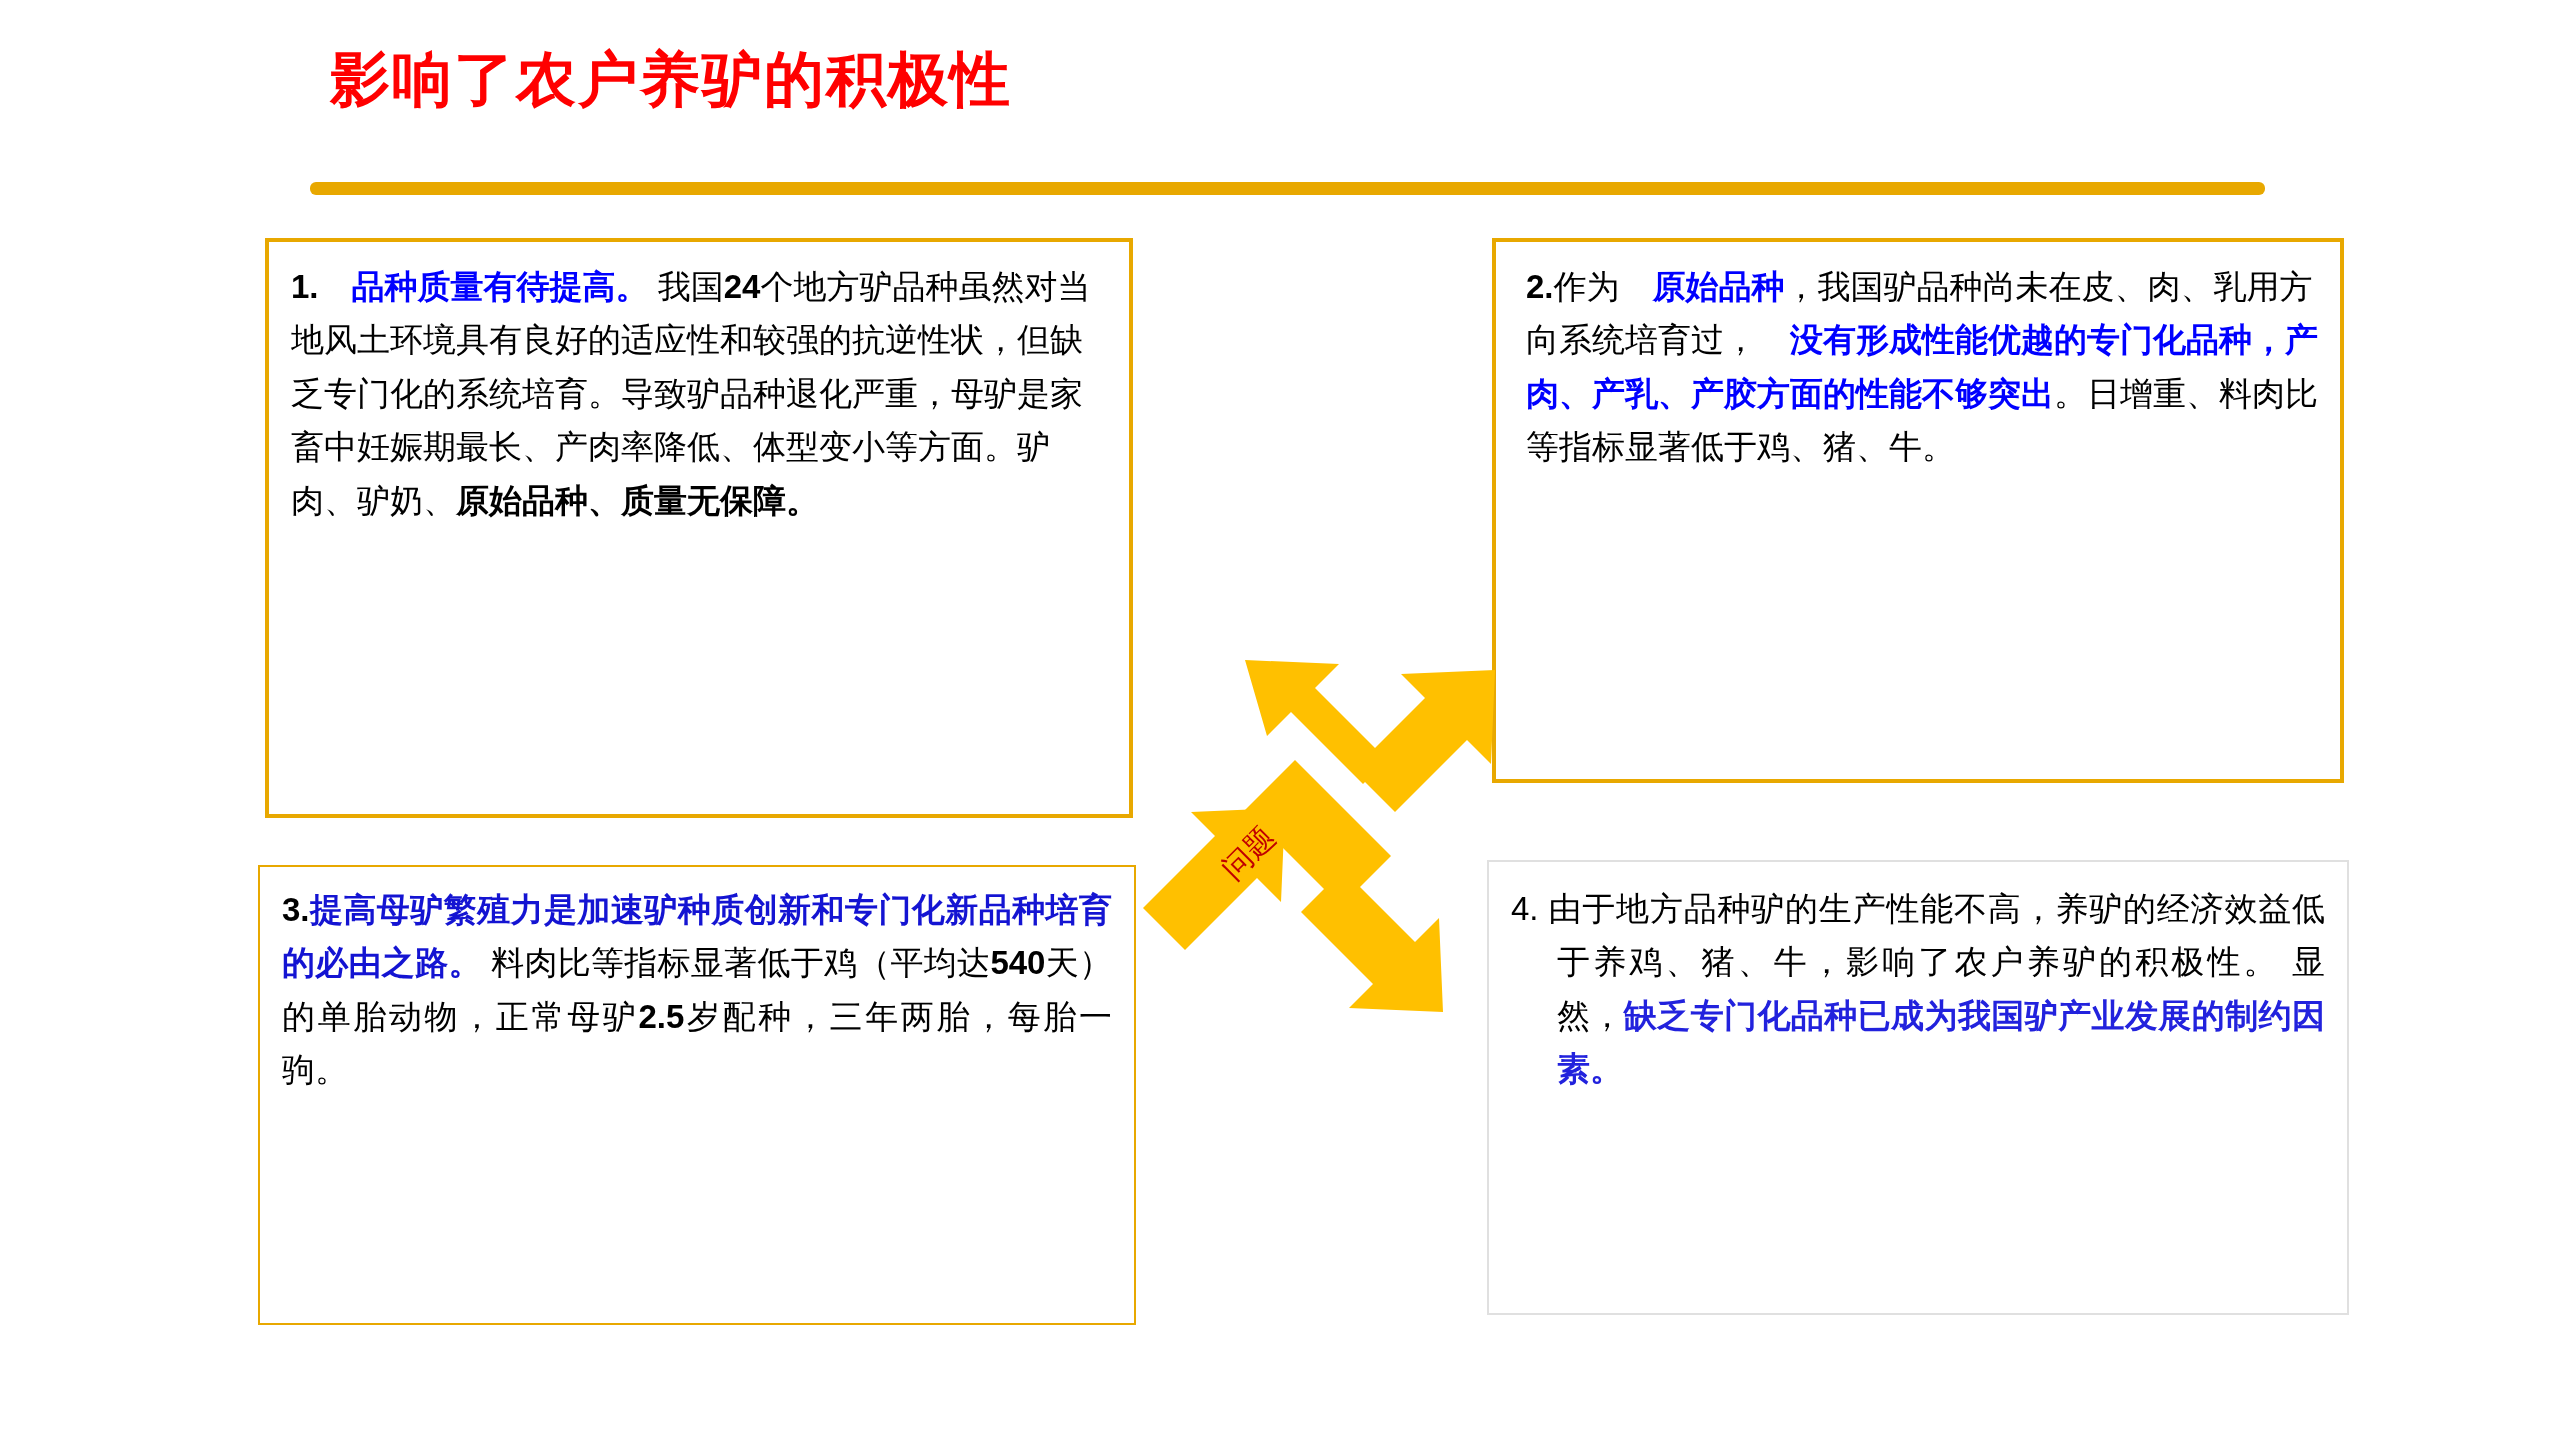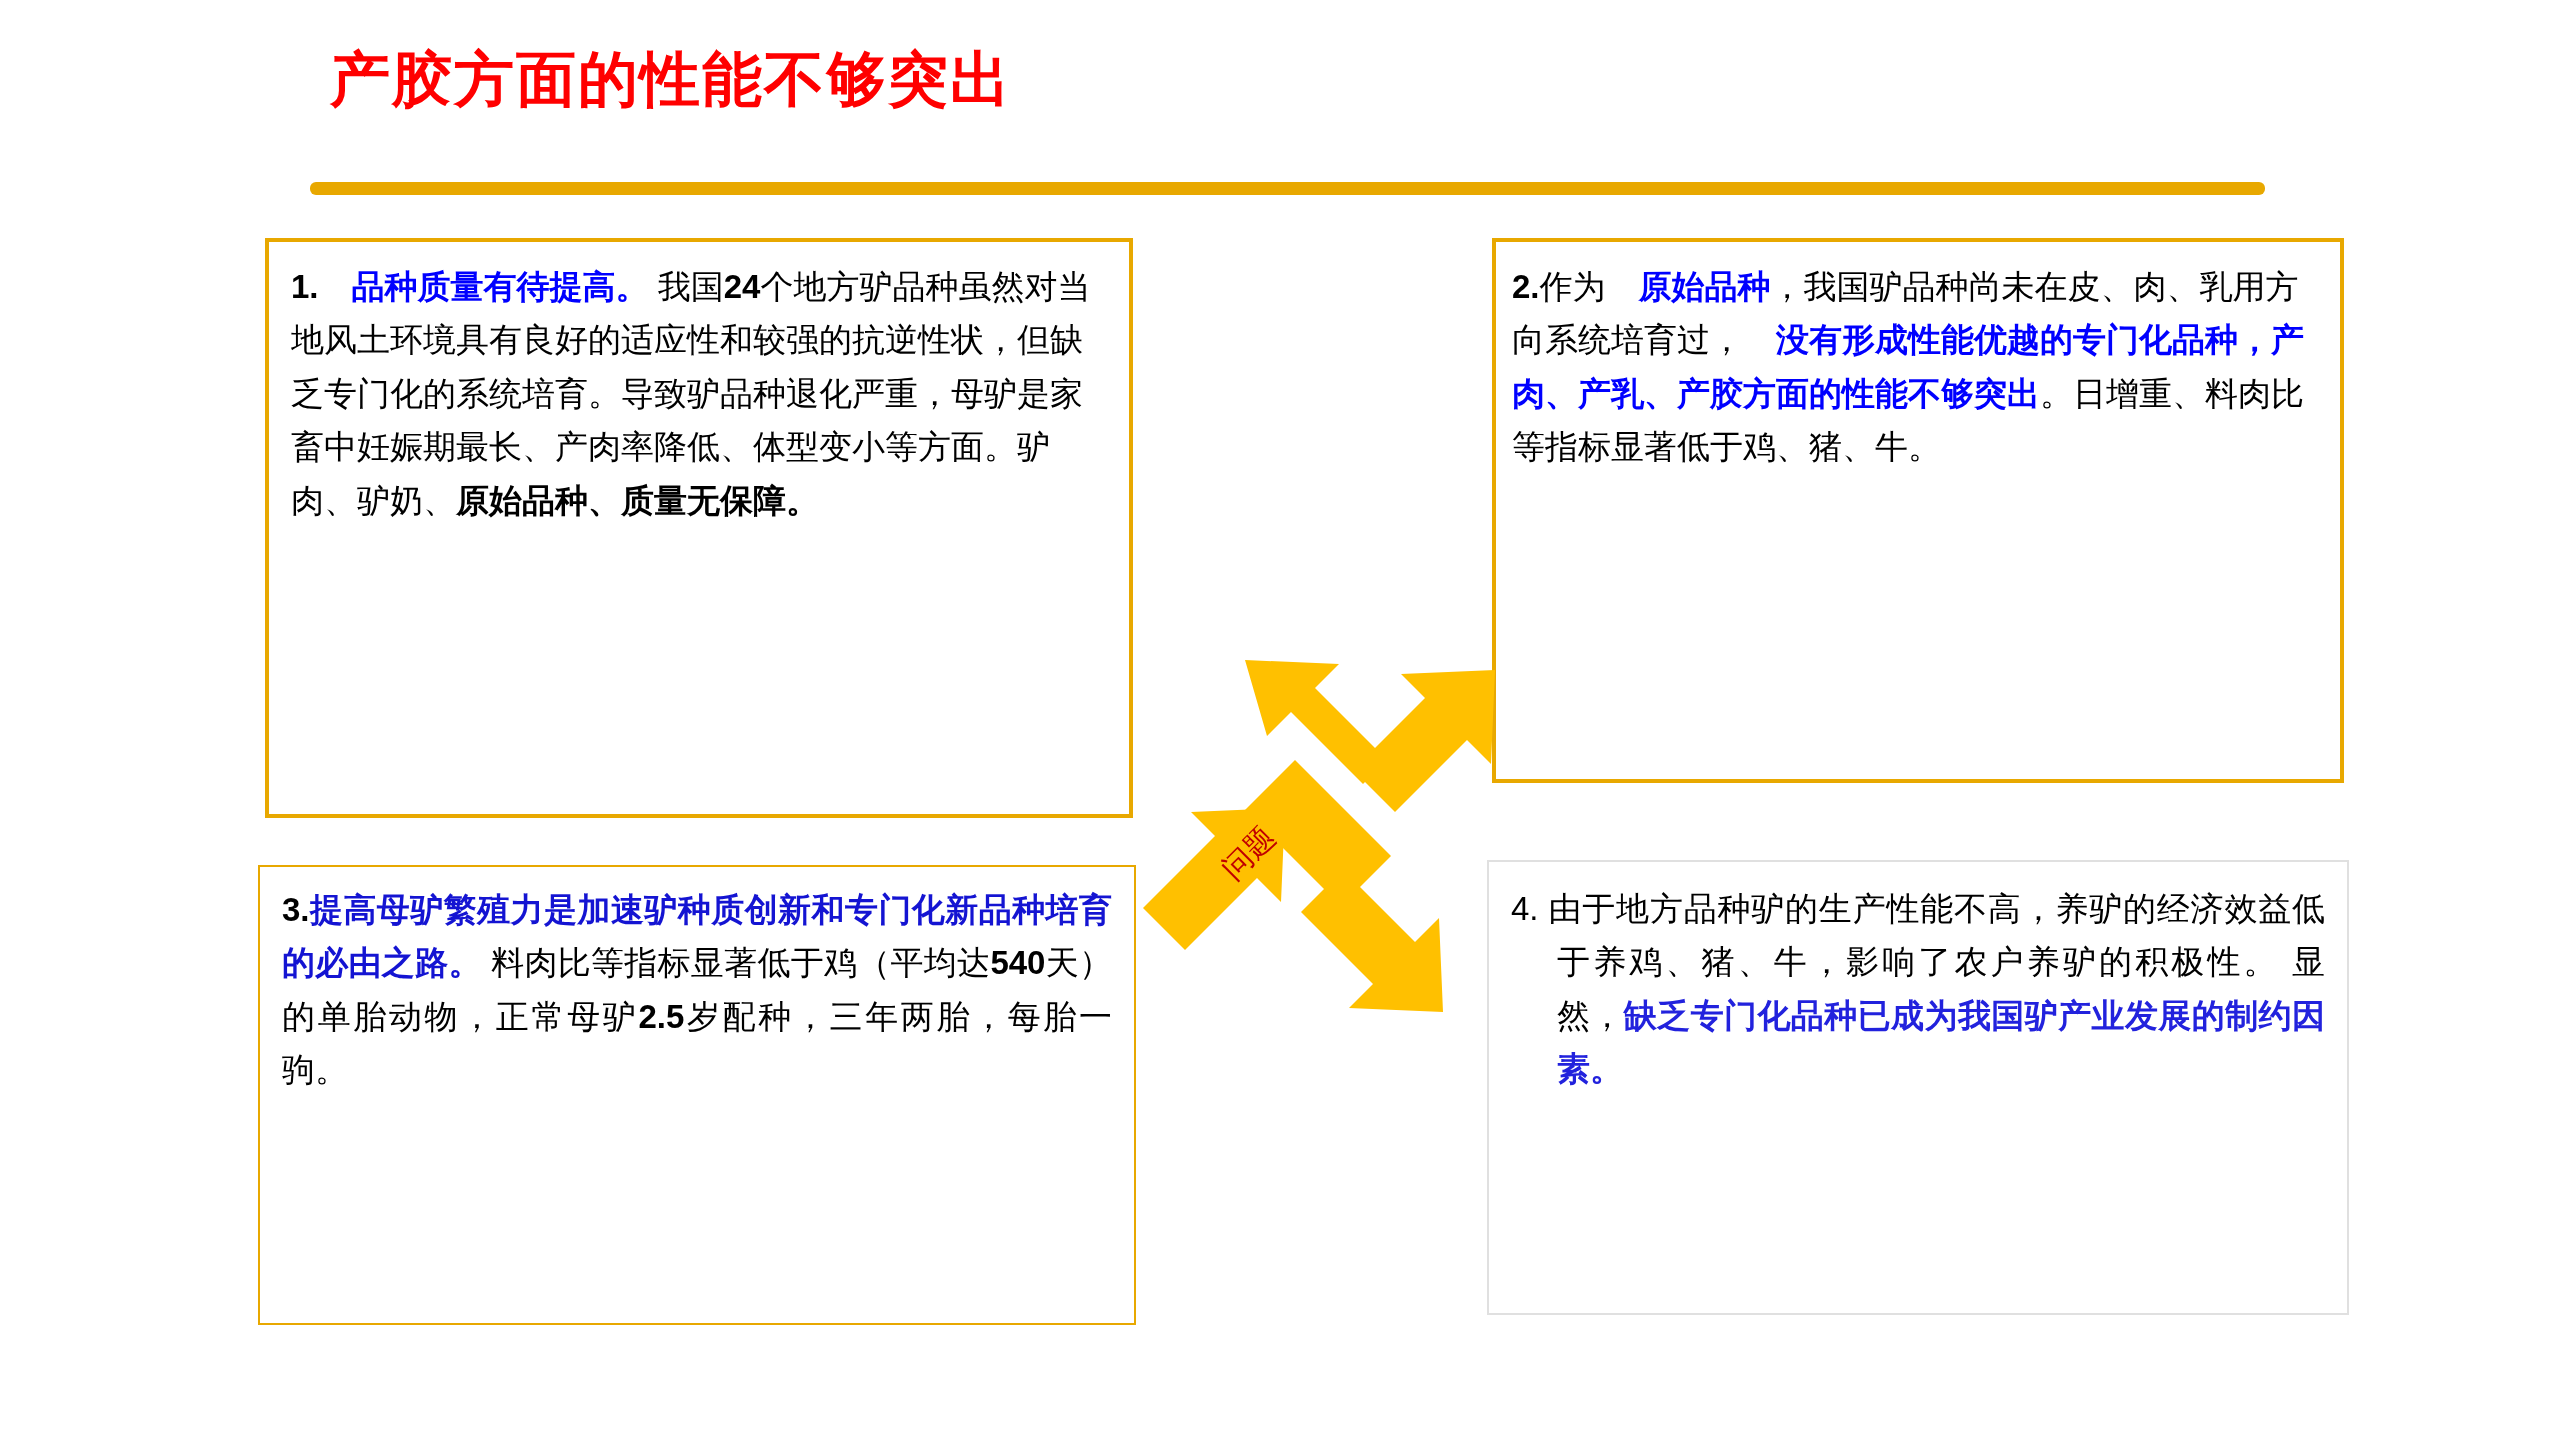--- a/index.html
+++ b/index.html
@@ -54,21 +54,21 @@
     border: 4px solid #E8A800;
     padding: 18px 22px 10px 22px;
   }
 
   #box2 {
     left: 1492px;
     top: 238px;
     width: 852px;
     height: 545px;
     border: 4px solid #E8A800;
-    padding: 18px 22px 10px 16px;
+    padding: 18px 22px 10px 30px;
   }
 
   #box3 {
     left: 258px;
     top: 865px;
     width: 878px;
     height: 460px;
     border: 2px solid #E8A800;
     padding: 16px 22px 10px 22px;
     text-indent: 0;
@@ -118,21 +118,21 @@
     color: #C00000;
     font-size: 30px;
     transform: rotate(-45deg);
     transform-origin: center center;
     pointer-events: none;
   }
 </style>
 </head>
 <body>
 
-<div id="slide-title">产胶方面的性能不够突出</div>
+<div id="slide-title">影响了农户养驴的积极性</div>
 <div id="title-underline"></div>
 
 <div class="text-box" id="box1">
   <p class="p-line"><span class="num">1.</span><span class="blue-bold">品种质量有待提高。</span><span> 我国</span><span class="bold">24</span><span>个地方驴品种虽然对当地风土环境具有良好的适应性和较强的抗逆性状，但缺乏专门化的系统培育。导致驴品种退化严重，母驴是家畜中妊娠期最长、产肉率降低、体型变小等方面。驴肉、驴奶、</span><span class="bold">原始品种、质量无保障。</span></p>
 </div>
 
 <div class="text-box" id="box2">
   <p class="p-line"><span class="num">2.</span><span>作为</span><span class="blue-bold">原始品种</span><span>，我国驴品种尚未在皮、肉、乳用方向系统培育过，</span><span class="blue-bold">没有形成性能优越的专门化品种，产肉、产乳、产胶方面的性能不够突出</span><span>。日增重、料肉比等指标显著低于鸡、猪、牛。</span></p>
 </div>
 

